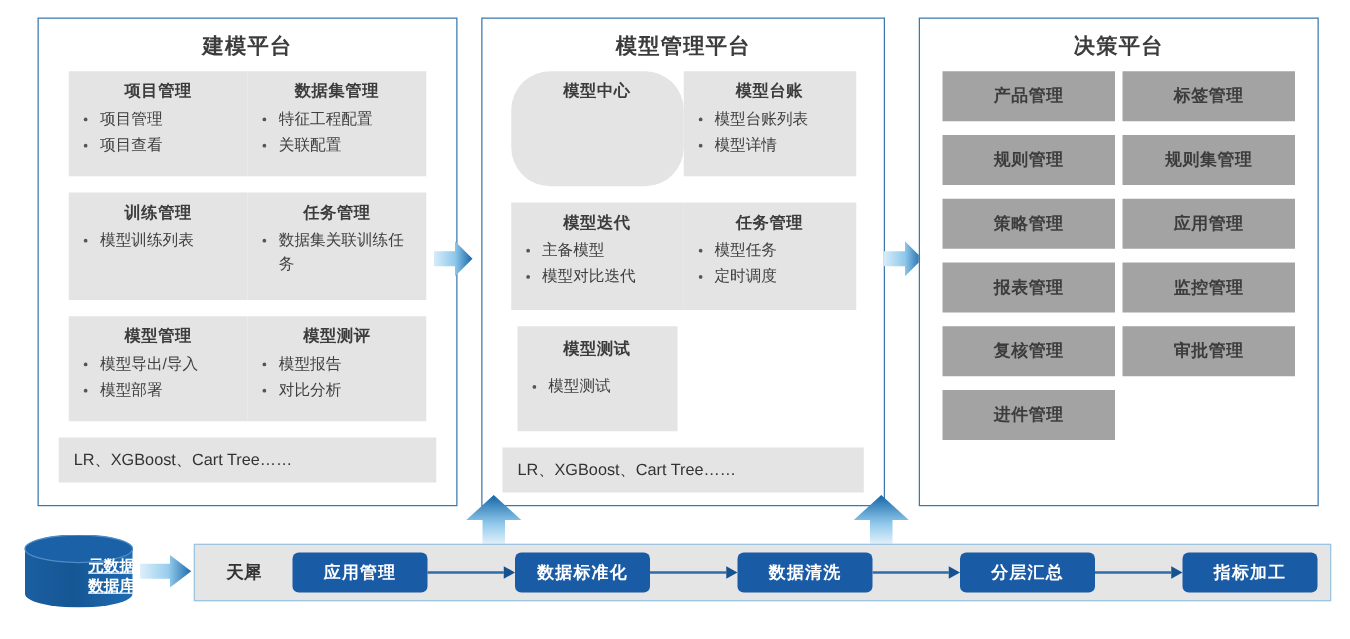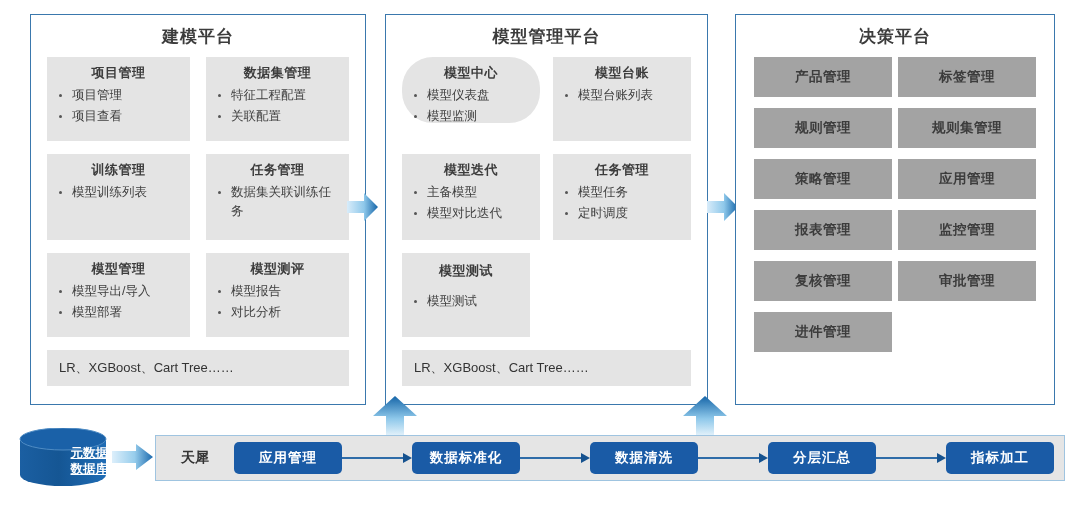--- a/index.html
+++ b/index.html
@@ -13,21 +13,21 @@
   
   .panel{
     position:absolute;background:#ffffff;
     border:1.5px solid #3a78ad;box-sizing:border-box;
   }
   .panel-title{
     text-align:center;font-weight:bold;font-size:17px;color:#3c3c3c;
     letter-spacing:1px;margin-top:10px;margin-bottom:9px;
   }
   .grid{
-    display:flex;flex-wrap:wrap;justify-content:space-between;
+    display:flex;flex-wrap:wrap;justify-content:center;
     padding:0 16px;box-sizing:border-box;
   }
   .card{
     background:#e4e4e4;box-sizing:border-box;
     padding:7px 10px 9px 10px;margin-bottom:13px;
   }
   .card-title{
     text-align:center;font-weight:bold;font-size:13px;color:#3c3c3c;
     margin-bottom:4px;letter-spacing:.5px;
   }
@@ -163,32 +163,29 @@
       </defs>
       <polygon points="0,9 17,9 17,1 31,15 17,29 17,21 0,21" fill="url(#gr1)"></polygon>
     </svg>
   </div>
 
   <div class="panel" style="left:385px;top:14px;width:323px;height:391px;">
     <div class="panel-title">模型管理平台</div>
 
     <div class="grid">
 
-      <div class="card" style="width:138px;height:66px;border-radius:31px;">
+      <div class="card" style="width:138px;height:92px;border-radius:31px;">
         <div class="card-title">模型中心</div>
-        <ul class="bullets">
-          <li>模型仪表盘</li>
-          <li>模型监测</li>
-        </ul>
       </div>
 
       <div class="card" style="width:138px;height:84px;">
         <div class="card-title">模型台账</div>
         <ul class="bullets">
           <li>模型台账列表</li>
+          <li>模型详情</li>
         </ul>
       </div>
 
       <div class="card" style="width:138px;height:86px;">
         <div class="card-title">模型迭代</div>
         <ul class="bullets">
           <li>主备模型</li>
           <li>模型对比迭代</li>
         </ul>
       </div>

